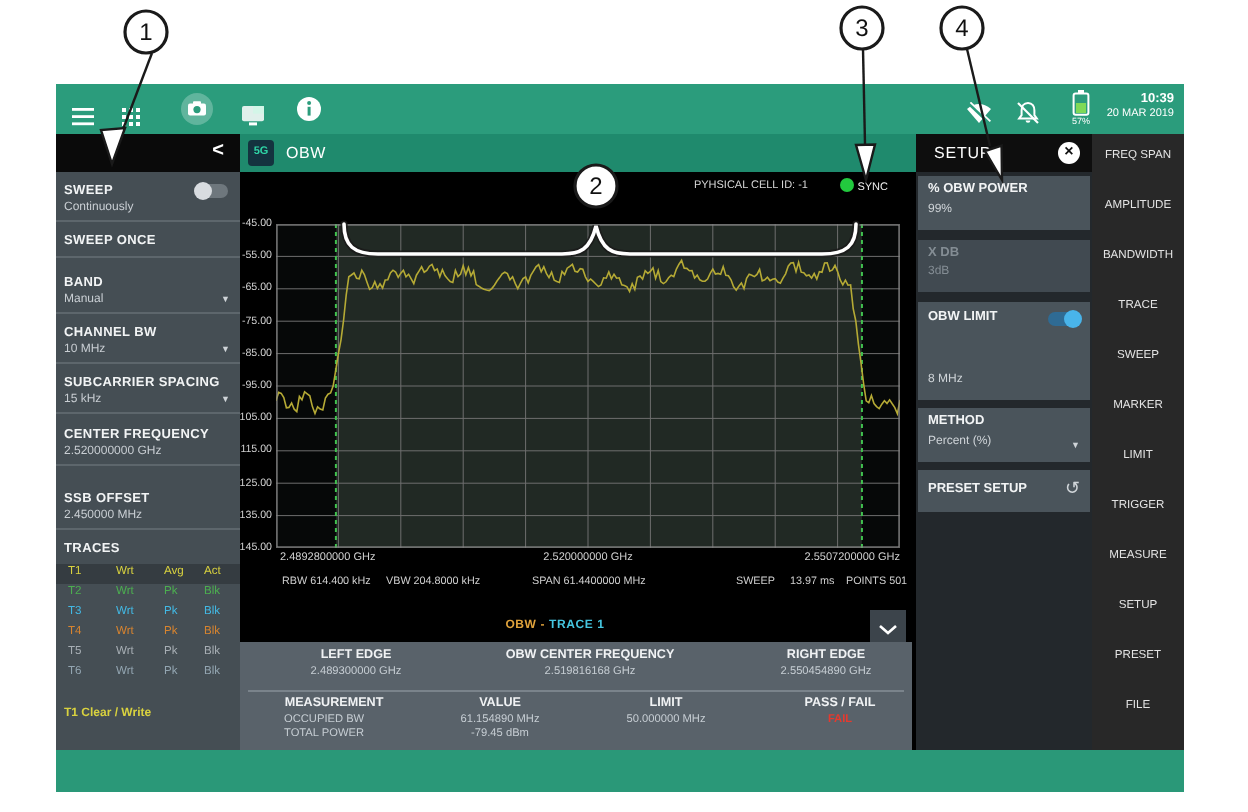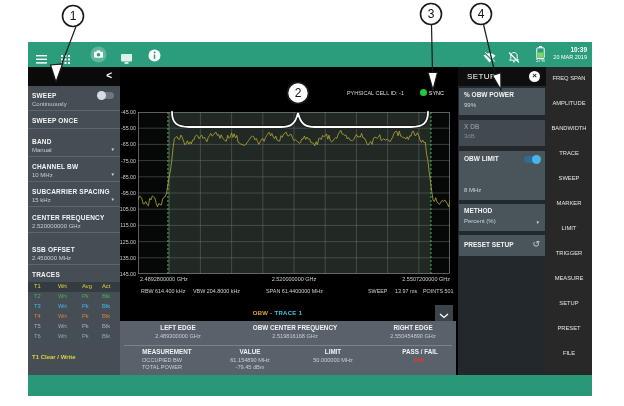--- a/index.html
+++ b/index.html
@@ -155,20 +155,24 @@
       </span>
       <div class="batt-pct">57%</div>
       <div class="clock">
         <div class="t">10:39</div>
         <div class="d">20 MAR 2019</div>
       </div>
     </div>
 
     <div class="titlerow-left">
       <span class="back-chev">&lt;</span>
+    </div>
+    <div class="titlerow-mid">
+      <span class="badge5g">5G</span>
+      <span class="apptitle">OBW</span>
     </div>
     <div class="setup-header">
       <span class="setup-title">SETUP</span>
       <span class="close-btn">×</span>
     </div>
 
     <div class="sidebar">
       <div class="sb-label" style="top:6px;">SWEEP</div>
       <span class="toggle off" style="right:6px;top:6px;">
           <span class="knob"></span>

